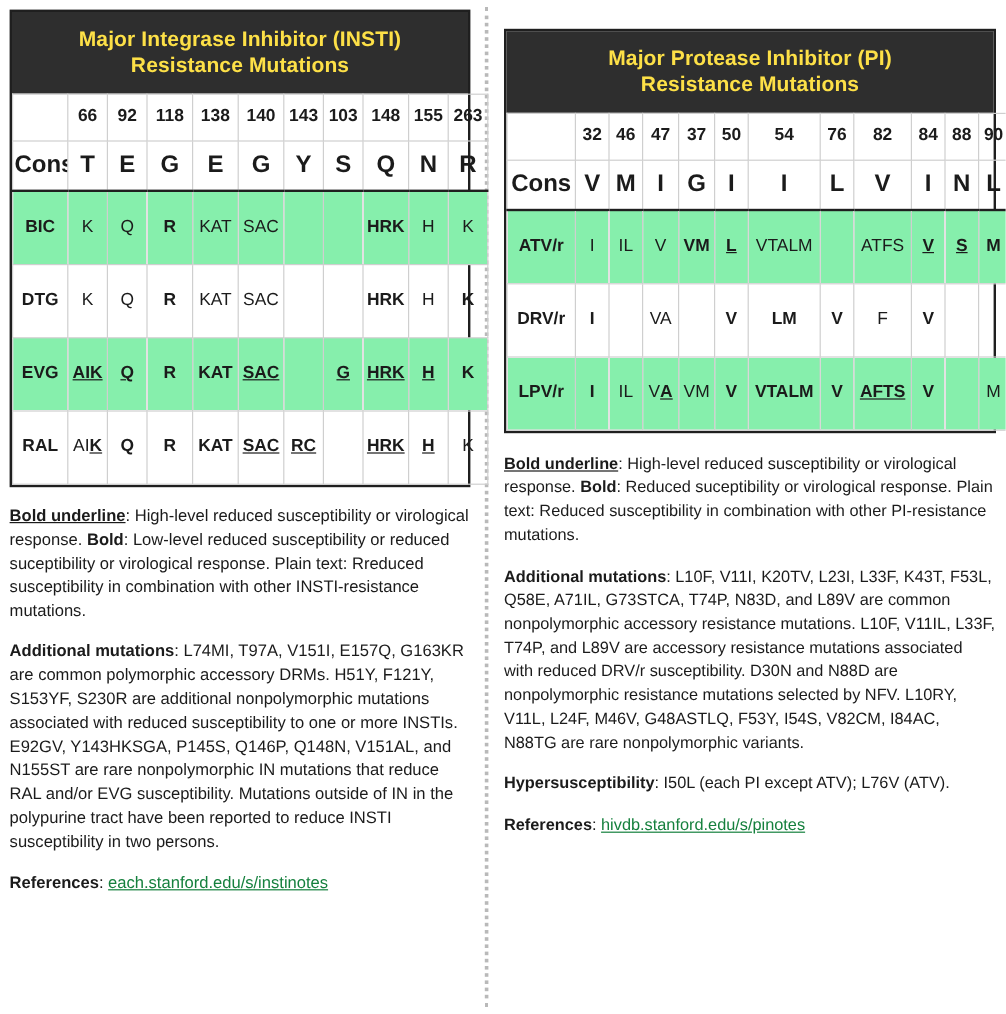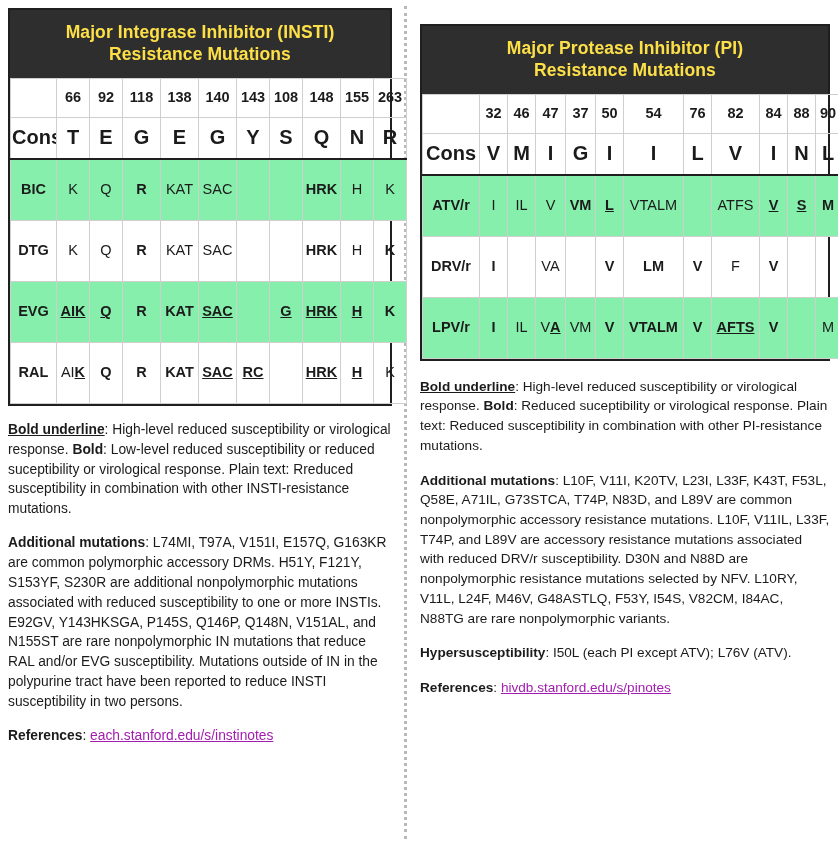--- a/index.html
+++ b/index.html
@@ -81,21 +81,21 @@
 
   
   .notes{
     font-size:13.6px;
     line-height:1.42;
     color:#1b1b1b;
   }
   .notes p{margin:0 0 13px 0;}
   .notes .lead{font-weight:bold;}
   .notes .leadu{font-weight:bold;text-decoration:underline;}
-  .link{text-decoration:underline;color:#a21caf;}
+  .link{text-decoration:underline;color:#15803d;}
   .left-notes{margin-top:14px;}
   .left-notes p{margin:0 0 14px 0;font-size:13.8px;line-height:1.44;}
   .right-notes{margin-top:16px;}
   .right-notes p{margin:0 0 15px 0;font-size:13.6px;line-height:1.45;}
 </style>
 </head>
 <body>
 
 <div class="page">
 
@@ -124,21 +124,21 @@
         </colgroup>
         <tbody id="insti-tbody">
             <tr class="hdr">
               <td class="blank"></td>
               <td>66</td>
               <td>92</td>
               <td>118</td>
               <td>138</td>
               <td>140</td>
               <td>143</td>
-              <td>108</td>
+              <td>103</td>
               <td>148</td>
               <td>155</td>
               <td>263</td>
             </tr>
             <tr class="cons">
               <td class="rowlab">Cons</td>
               <td>T</td>
               <td>E</td>
               <td>G</td>
               <td>E</td>

